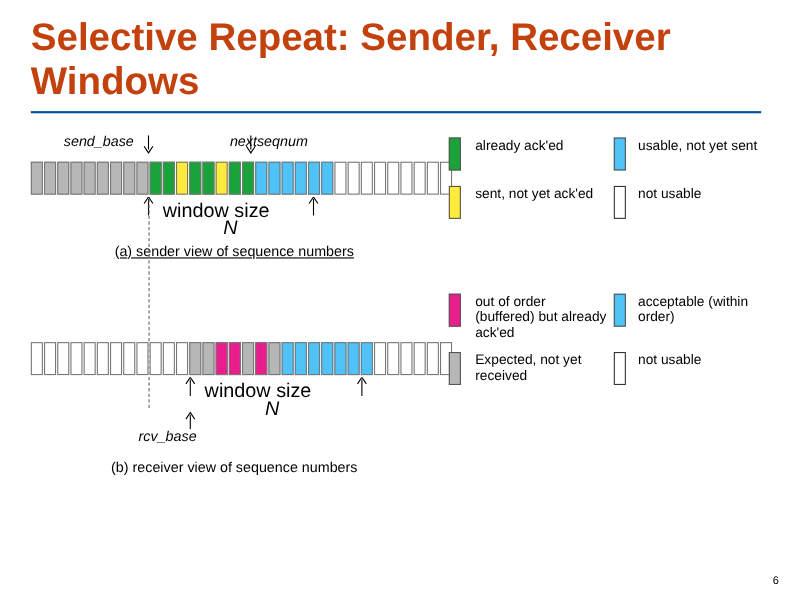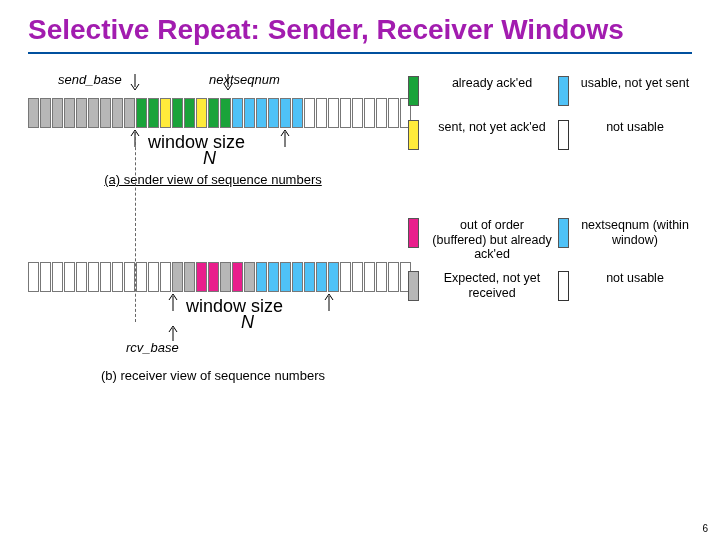--- a/index.html
+++ b/index.html
@@ -4,23 +4,23 @@
 <style>
   * { box-sizing: border-box; margin: 0; padding: 0; }
   body {
     width: 720px; height: 540px;
     font-family: "Segoe UI", Arial, sans-serif;
     background: #fff;
     position: relative;
     padding: 14px 28px 0 28px;
   }
   .title {
-    color: #a21caf;
+    color: #c2410c;
     font-weight: 800;
-    font-size: 28px;
+    font-size: 35px;
     line-height: 1.15;
     margin-bottom: 6px;
   }
   .hr { height: 2px; background: #00509e; width: 100%; margin-bottom: 18px; }
   .row { position: relative; }
   .labels-top { position: relative; height: 20px; font-style: italic; font-size: 13px; }
   .lbl { position: absolute; white-space: nowrap; }
   .seqbar { display: flex; gap: 1px; margin-top: 6px; }
   .cell {
     width: 11px; height: 30px;
@@ -45,21 +45,20 @@
 
   .legend {
     position: absolute;
     display: grid;
     grid-template-columns: 18px 120px 16px 110px;
     column-gap: 6px;
     row-gap: 14px;
     align-items: start;
     font-size: 12.5px;
     line-height: 1.15;
-    text-align: center;
   }
   .swatch {
     width: 11px; height: 30px;
     border: 1px solid #555;
   }
   .sw-open { width: 11px; height: 30px; border: 1.6px solid #333; background: #fff; }
   .legend-label { white-space: normal; }
 
   .pagenum {
     position: absolute;
@@ -228,21 +227,21 @@
     </span>
     <span class="lbl" style="left:98px;top:8px;font-style:italic;font-size:13px;text-align:right;">rcv_base</span>
   </div>
 
   <div class="caption" style="width:370px;margin-top:14px;">(b) receiver view of sequence numbers</div>
 
   <div class="legend" style="top:-44px; left:380px; row-gap:10px;">
     <div class="swatch magenta"></div>
     <div class="legend-label">out of order (buffered) but already ack'ed</div>
     <div class="swatch blue"></div>
-    <div class="legend-label">nextseqnum (within window)</div>
+    <div class="legend-label">acceptable (within order)</div>
     <div class="swatch gray"></div>
     <div class="legend-label">Expected,  not yet received</div>
     <div class="sw-open"></div>
     <div class="legend-label">not usable</div>
   </div>
 </div>
 
 <div class="pagenum">6</div>
 
 </body></html>

